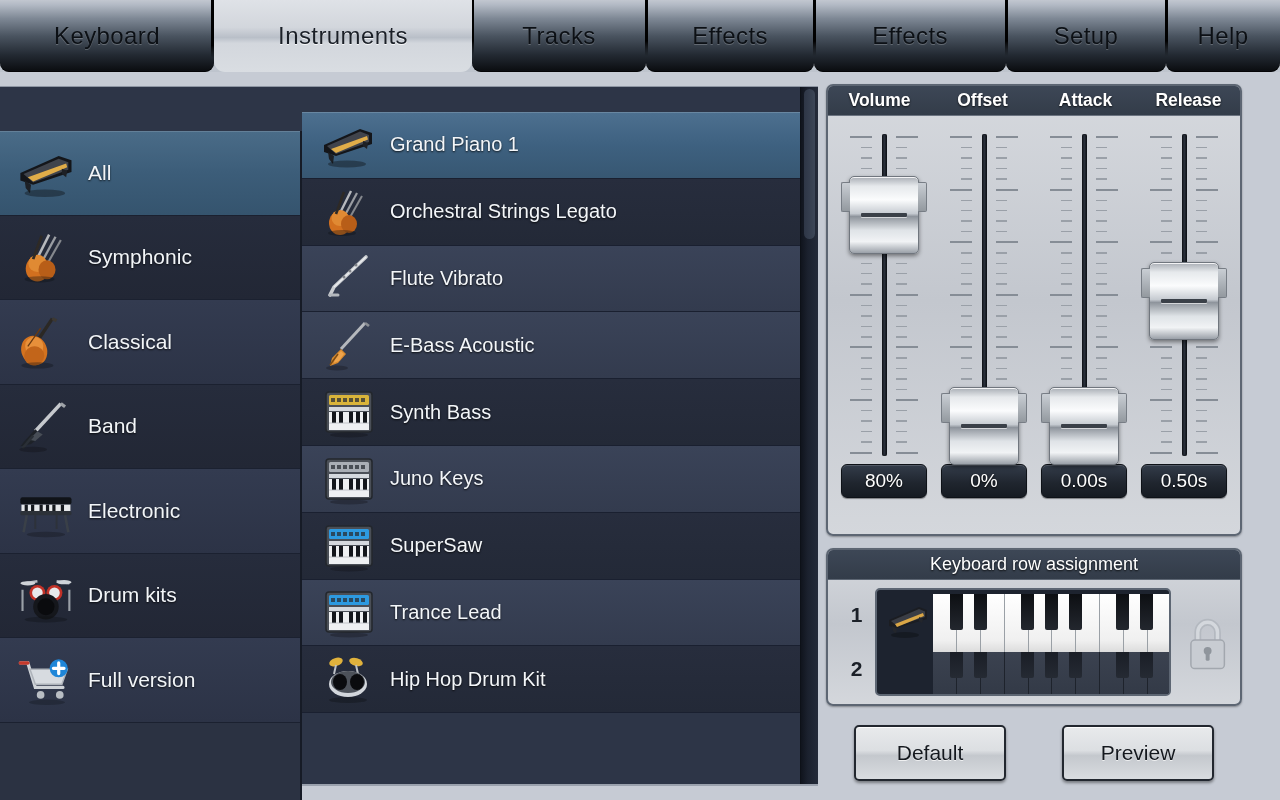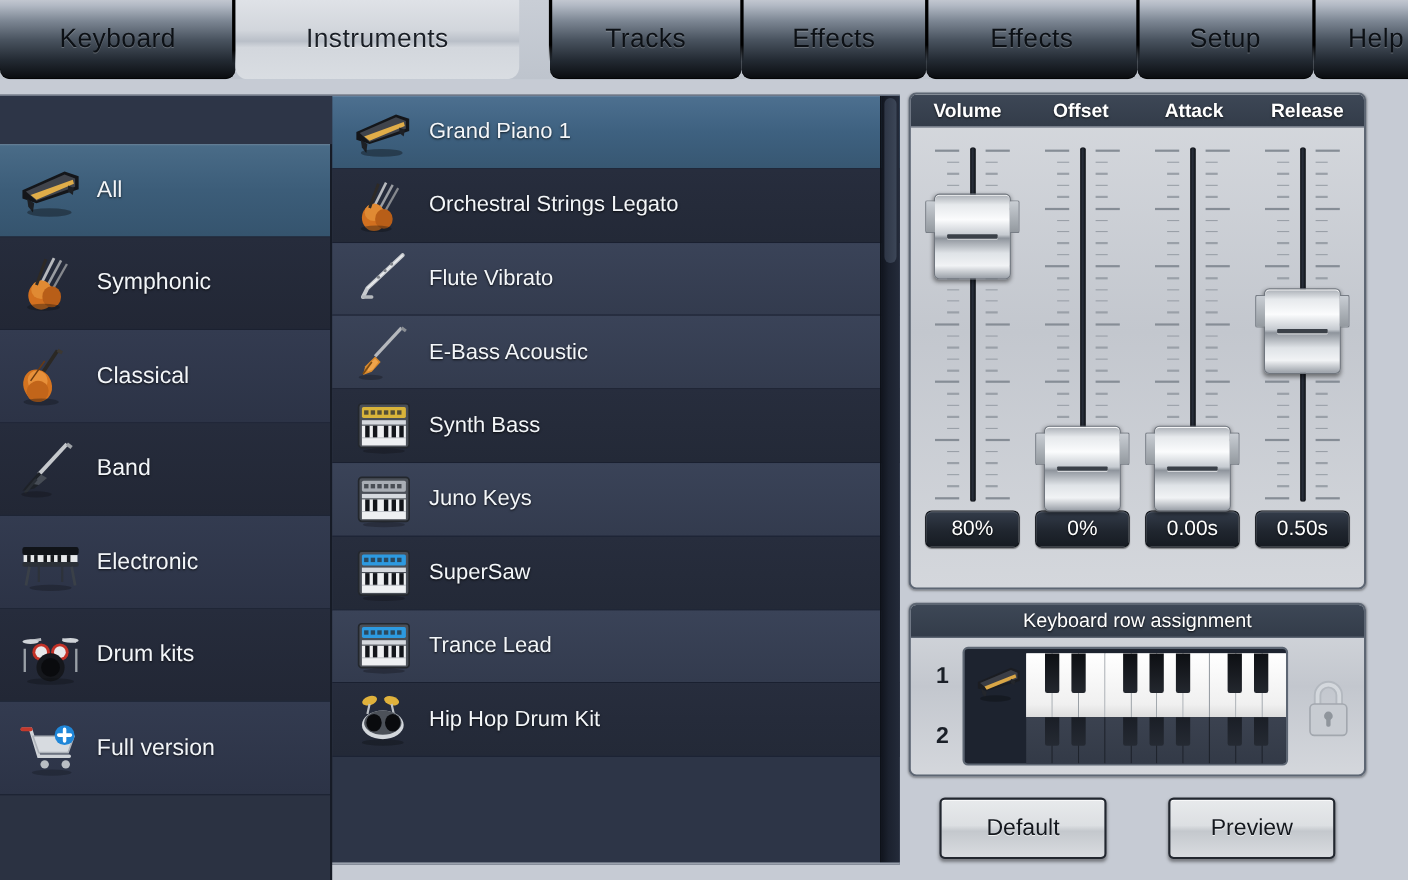--- a/index.html
+++ b/index.html
@@ -147,20 +147,21 @@
     align-items: center;
     padding-left: 16px;
     cursor: pointer;
     border-bottom: 1px solid #1a2030;
   }
   .inst.odd  { background: linear-gradient(to bottom, #3a4358 0%, #333b4e 100%); }
   .inst.even { background: linear-gradient(to bottom, #272d3d 0%, #232937 100%); }
   .inst.selected {
     background: linear-gradient(to bottom, #4d7090 0%, #3e6180 50%, #375772 100%);
     box-shadow: inset 0 1px 0 rgba(255,255,255,0.16);
+    margin-top: 25px;
   }
   .inst-icon {
     width: 62px; height: 54px;
     flex: 0 0 62px;
     position: relative;
     margin-right: 10px;
   }
   .inst-label {
     font-size: 20px;
     color: #f3f6f9;
@@ -426,21 +427,21 @@
   .ico { width: 100%; height: 100%; display: block; }
 </style>
 </head>
 <body>
 
 <div id="app">
 
   <div class="tabbar" id="tabbar">
       <div class="tab inactive" style="width: 214px;">Keyboard</div>
       <div class="tab active" style="width: 258px;">Instruments</div>
-      <div class="tab inactive" style="width: 174px; margin-left: 28px;">Tracks</div>
+      <div class="tab inactive" style="width: 174px;">Tracks</div>
       <div class="tab inactive" style="width: 168px;">Effects</div>
       <div class="tab inactive" style="width: 192px;">Effects</div>
       <div class="tab inactive" style="width: 160px;">Setup</div>
       <div class="tab inactive" style="width: 114px;">Help</div>
     </div>
 
   <div class="workspace">
 
     <div class="darkpanel">
 

